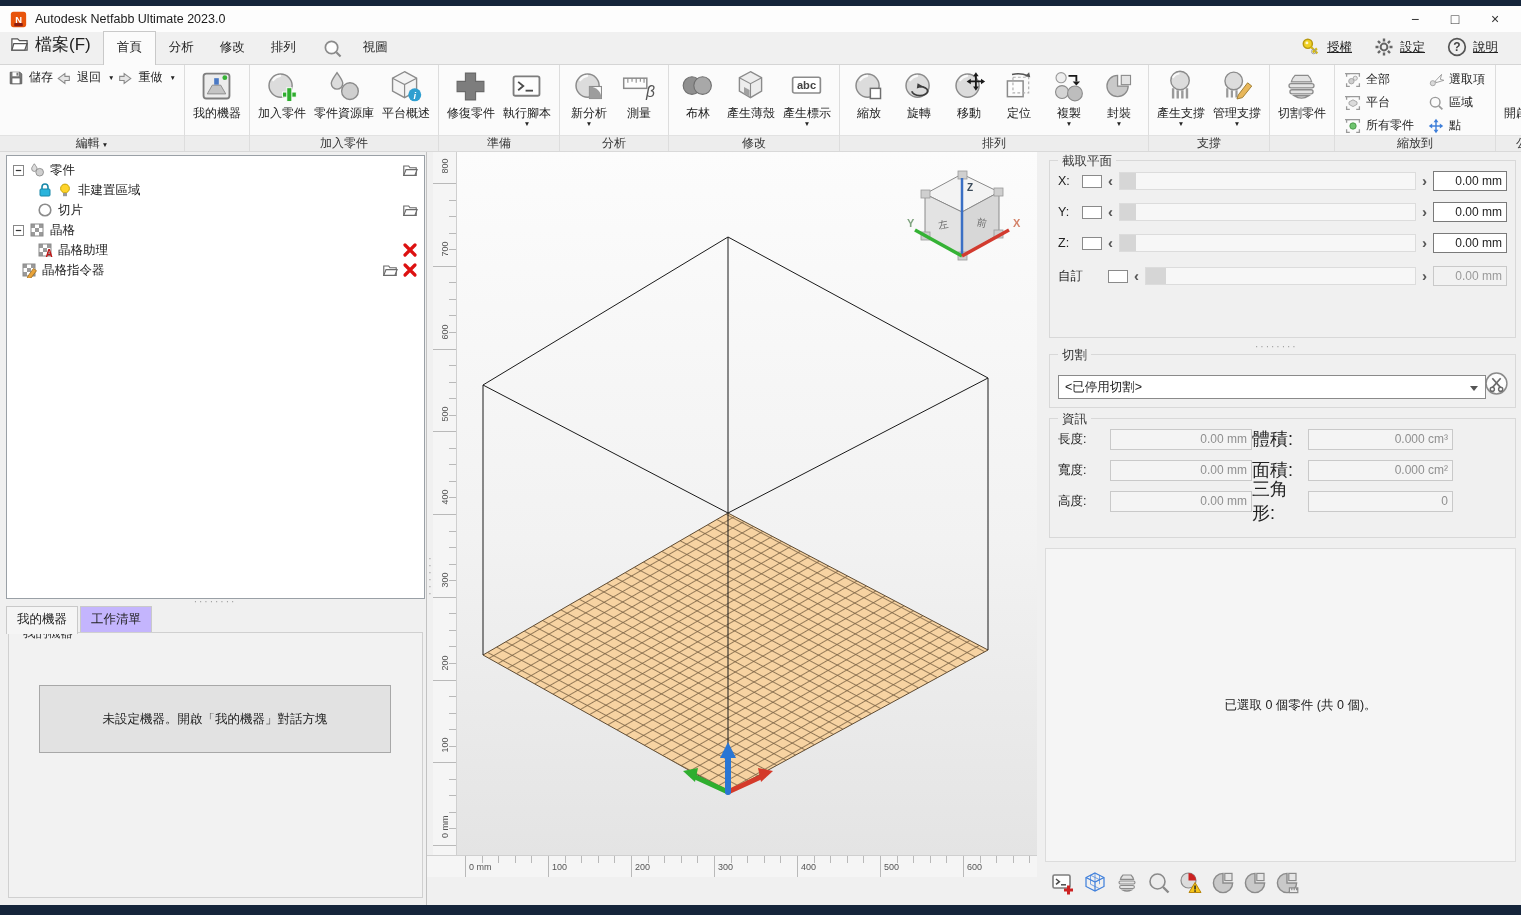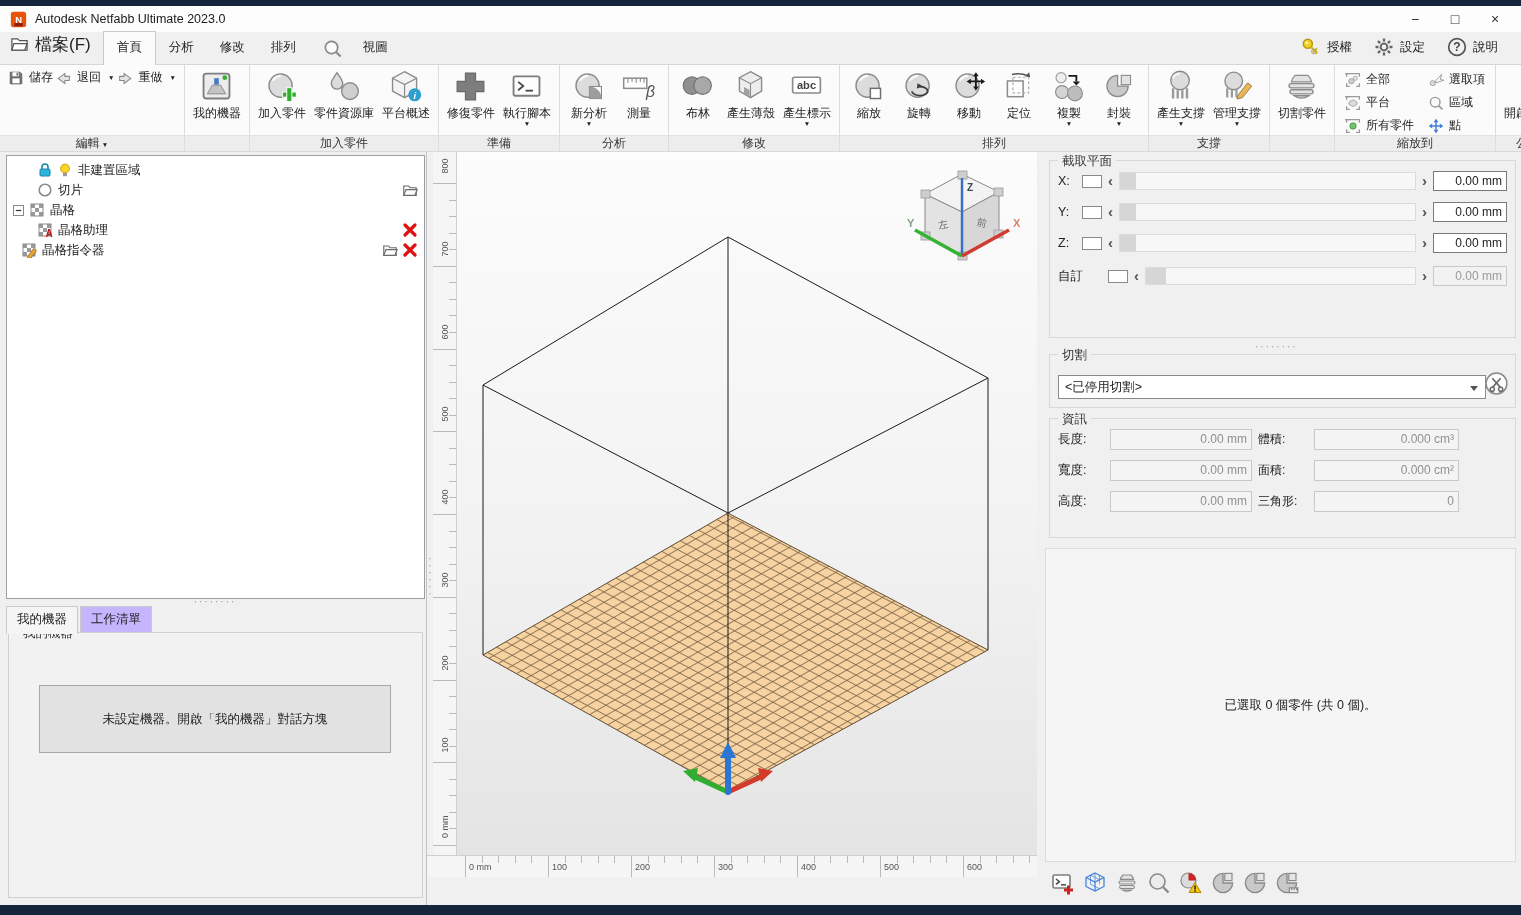--- a/index.html
+++ b/index.html
@@ -16,21 +16,21 @@
   .winbtn { width:40px; height:26px; display:flex; align-items:center; justify-content:center;
             font-size:14px; color:#333; cursor:default; }
 
   
   .menubar { position:absolute; left:0; top:32px; width:100%; height:33px; background:#f0f0f0;
              border-bottom:1px solid #d5d5d5; display:flex; align-items:flex-end; }
   .filebtn { display:flex; align-items:center; gap:6px; padding:0 12px 8px 10px; font-size:17px; }
   .tab { padding:7px 13px 8px; font-size:12.5px; color:#222; position:relative; }
   .tab.active { background:#fbfbfb; border:1px solid #c9c9c9; border-bottom:none; padding-bottom:9px; margin-bottom:-1px; }
   .menu-search { padding:0 8px 6px 14px; }
-  .menu-right { margin-left:auto; display:flex; align-items:center; gap:4px; padding:0 14px 5px 0; }
+  .menu-right { margin-left:auto; display:flex; align-items:center; gap:4px; padding:0 14px 5px 0;text-decoration:underline; }
   .menu-right .mr-item { display:flex; align-items:center; gap:6px; padding:2px 9px; font-size:12.5px; }
 
   
   .ribbon { position:absolute; left:0; top:65px; width:100%; height:87px; background:#fbfbfb;
             border-bottom:1px solid #d9d9d9; display:flex; }
   .rb-group { display:flex; flex-direction:column; border-right:1px solid #ddd; }
   .rb-content { height:70px; display:flex; align-items:flex-start; padding:2px 5px 0; gap:2px; flex:1; }
   .rb-big { display:flex; flex-direction:column; align-items:center; justify-content:flex-start;
             min-width:48px; padding:1px 3px; height:68px; }
   .rb-big .lbl { font-size:12px; line-height:14px; white-space:nowrap; margin-top:1px; }
@@ -112,21 +112,21 @@
   .transrow .ticons { margin-left:auto; display:flex; gap:10px; align-items:center; }
   .combo { position:absolute; left:8px; top:20px; width:428px; height:24px; background:#fff;
            border:1px solid #8a8a8a; display:flex; align-items:center; padding:0 22px 0 6px; font-size:12.5px; }
   .combo .chev { position:absolute; right:7px; top:10px; width:0; height:0;
                  border-left:4px solid transparent; border-right:4px solid transparent; border-top:5px solid #555; }
   .cutbtn { position:absolute; right:6px; top:16px; }
   .inforow { display:flex; align-items:center; height:22px; margin:9px 8px 0; }
   .inforow .ilabel { width:52px; font-size:12.5px; }
   .inforow .ifield { width:142px; height:21px; border:1px solid #c9c9c9; background:#f4f4f4;
                      font-size:12px; color:#8f8f8f; text-align:right; line-height:19px; padding-right:4px; }
-  .inforow .ilabel2 { width:56px; font-size:12px; margin-left:6px; }
+  .inforow .ilabel2 { width:56px; font-size:18px; }
   .inforow .ifield2 { width:145px; }
   .sel-panel { position:absolute; left:1045px; top:548px; width:471px; height:314px; background:#f5f5f5;
                border:1px solid #dcdcdc; display:flex; align-items:center; justify-content:center; }
   .sel-panel .msg { font-size:12.5px; color:#222;margin-left:40px; }
   .right-toolbar { position:absolute; left:1049px; top:869px; display:flex; gap:5px; align-items:center; }
   .rt-btn { width:27px; height:27px; display:flex; align-items:center; justify-content:center; }
   .dots-mid { position:absolute; color:#9a9a9a; font-size:10px; letter-spacing:2px; }
 
   .bottom-strip { position:absolute; left:0; top:905px; width:100%; height:10px; background:#15253b; }
   svg { display:block; }
@@ -541,20 +541,44 @@
             <span class="lbl">開啟公用程式</span>
             <span class="caret">▼</span>
           </div>
         </div>
         <div class="rb-label">公用程式</div>
       </div>
     </div>
 
   <div class="left-bg"></div>
   <div class="tree-box" id="tree-box">
+      <div class="tree-row" style="padding-left: 6px;">
+        <span style="margin-right:5px;">
+          <svg width="11" height="11" viewBox="0 0 11 11">
+            <rect x="0.5" y="0.5" width="10" height="10" fill="#fff" stroke="#888"></rect>
+            <path d="M2.8 5.5h5.4" stroke="#333" stroke-width="1.2"></path>
+          </svg>
+        </span>
+        <span style="margin-right:0px;">
+          <svg width="16" height="16" viewBox="0 0 18 18">
+            <path d="M6 2c2 3 3 4 3 5.6A3 3 0 1 1 3 7.6C3 6 4 5 6 2z" fill="#dcdcdc" stroke="#8b8b8b"></path>
+            <circle cx="12" cy="11.5" r="4.3" fill="#cfcfcf" stroke="#8b8b8b"></circle>
+          </svg>
+        </span>
+        <span class="t-label">零件</span>
+        <span class="spacer"></span>
+        <span class="trail">
+          <span>
+            <svg width="16" height="16" viewBox="0 0 18 18">
+              <path d="M2 4.5h5.5L9 6.5h7v8.5H2z" fill="none" stroke="#6a6a6a" stroke-width="1.3"></path>
+              <path d="M4.5 8.5H17L14.5 15H2z" fill="#fff" stroke="#6a6a6a" stroke-width="1.3"></path>
+            </svg>
+          </span>
+        </span>
+      </div>
       <div class="tree-row" style="padding-left: 30px;">
         <span style="margin-right:4px;">
           <svg width="16" height="16" viewBox="0 0 16 16">
             <rect x="3" y="7" width="10" height="7" rx="1" fill="#2ab4dc" stroke="#1887a8"></rect>
             <path d="M5 7V5a3 3 0 0 1 6 0v2" fill="none" stroke="#1887a8" stroke-width="1.6"></path>
           </svg>
         </span>
         <span style="margin-right:0px;">
           <svg width="16" height="16" viewBox="0 0 16 16">
             <circle cx="8" cy="6.5" r="4.4" fill="#ffd42a" stroke="#c8a300"></circle>

